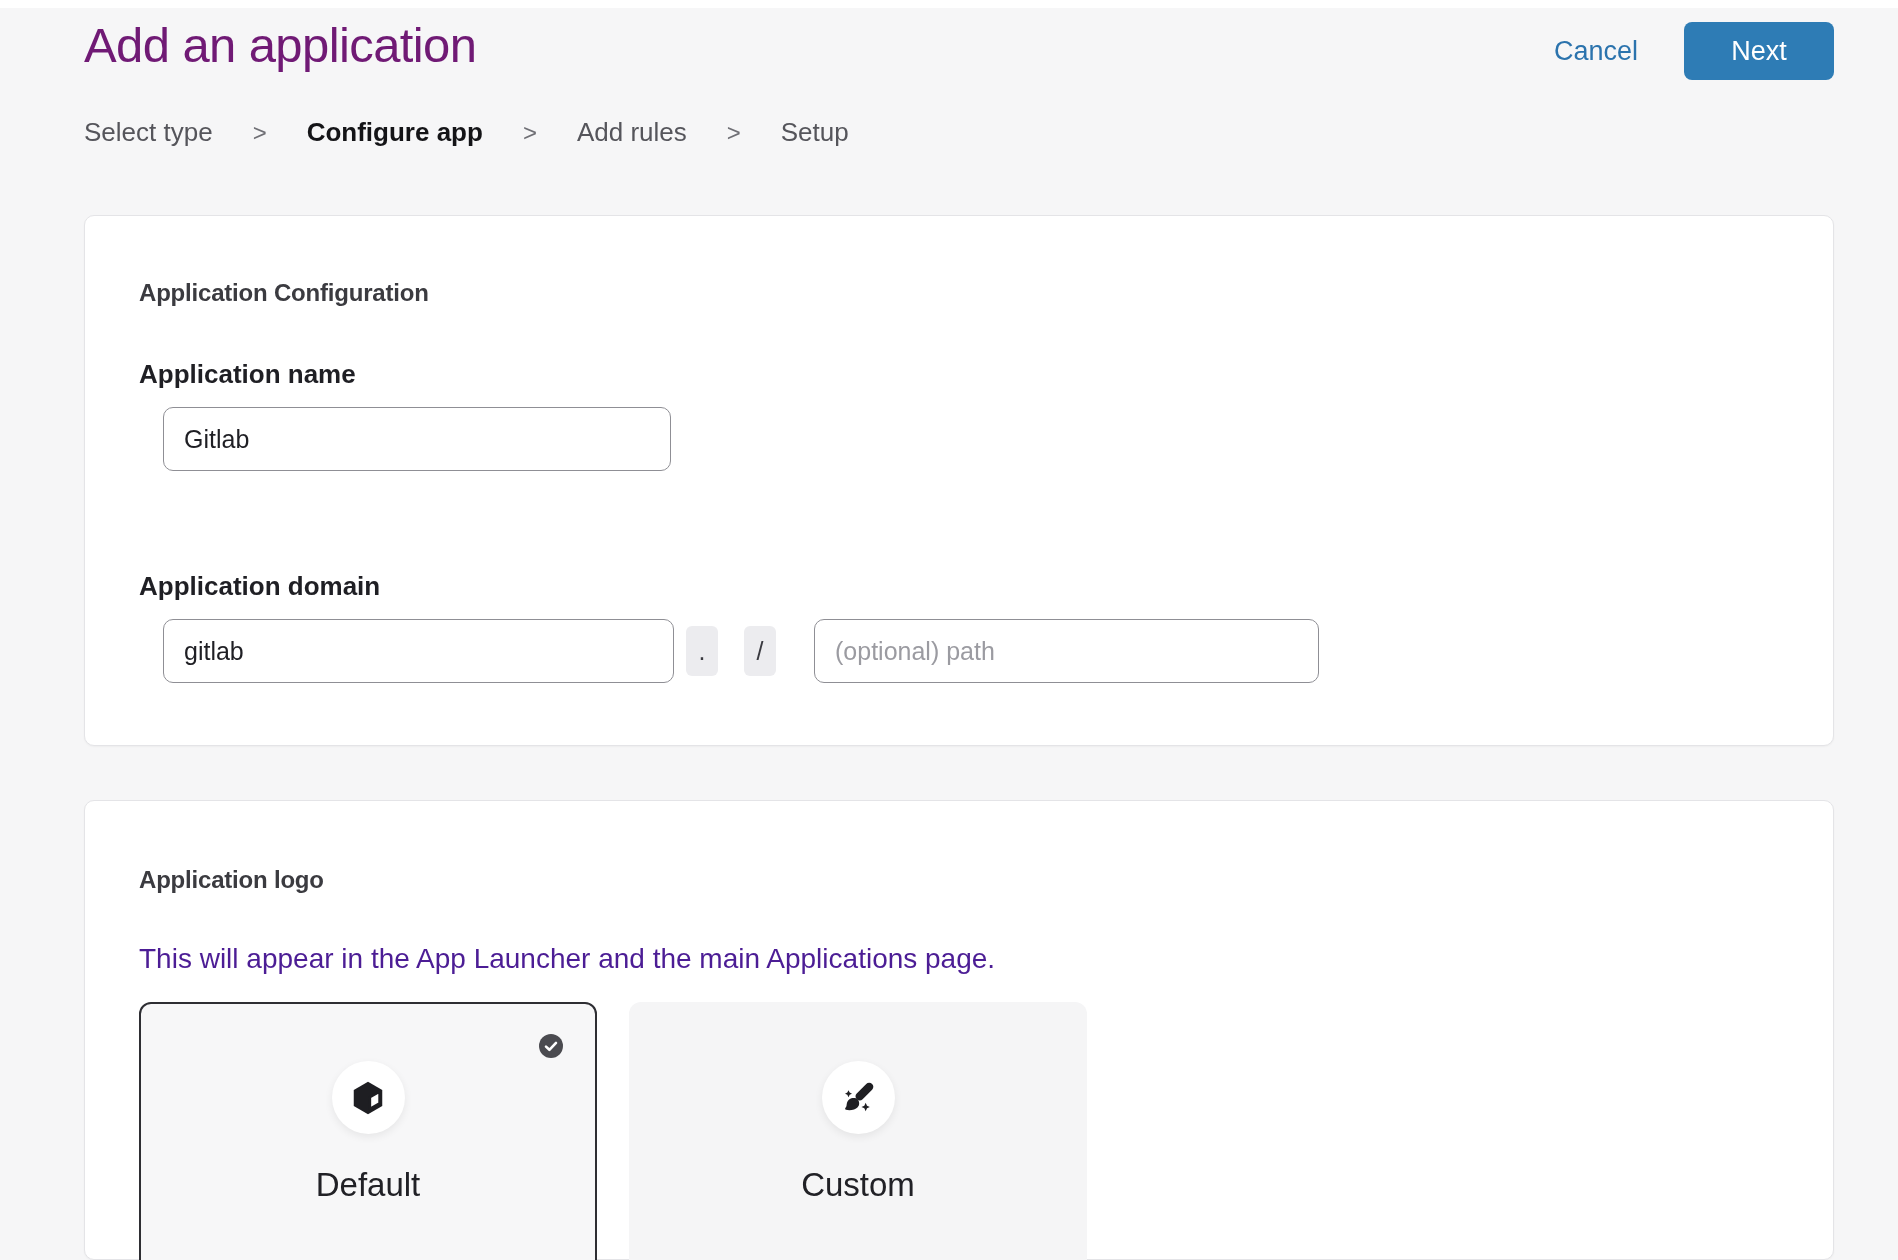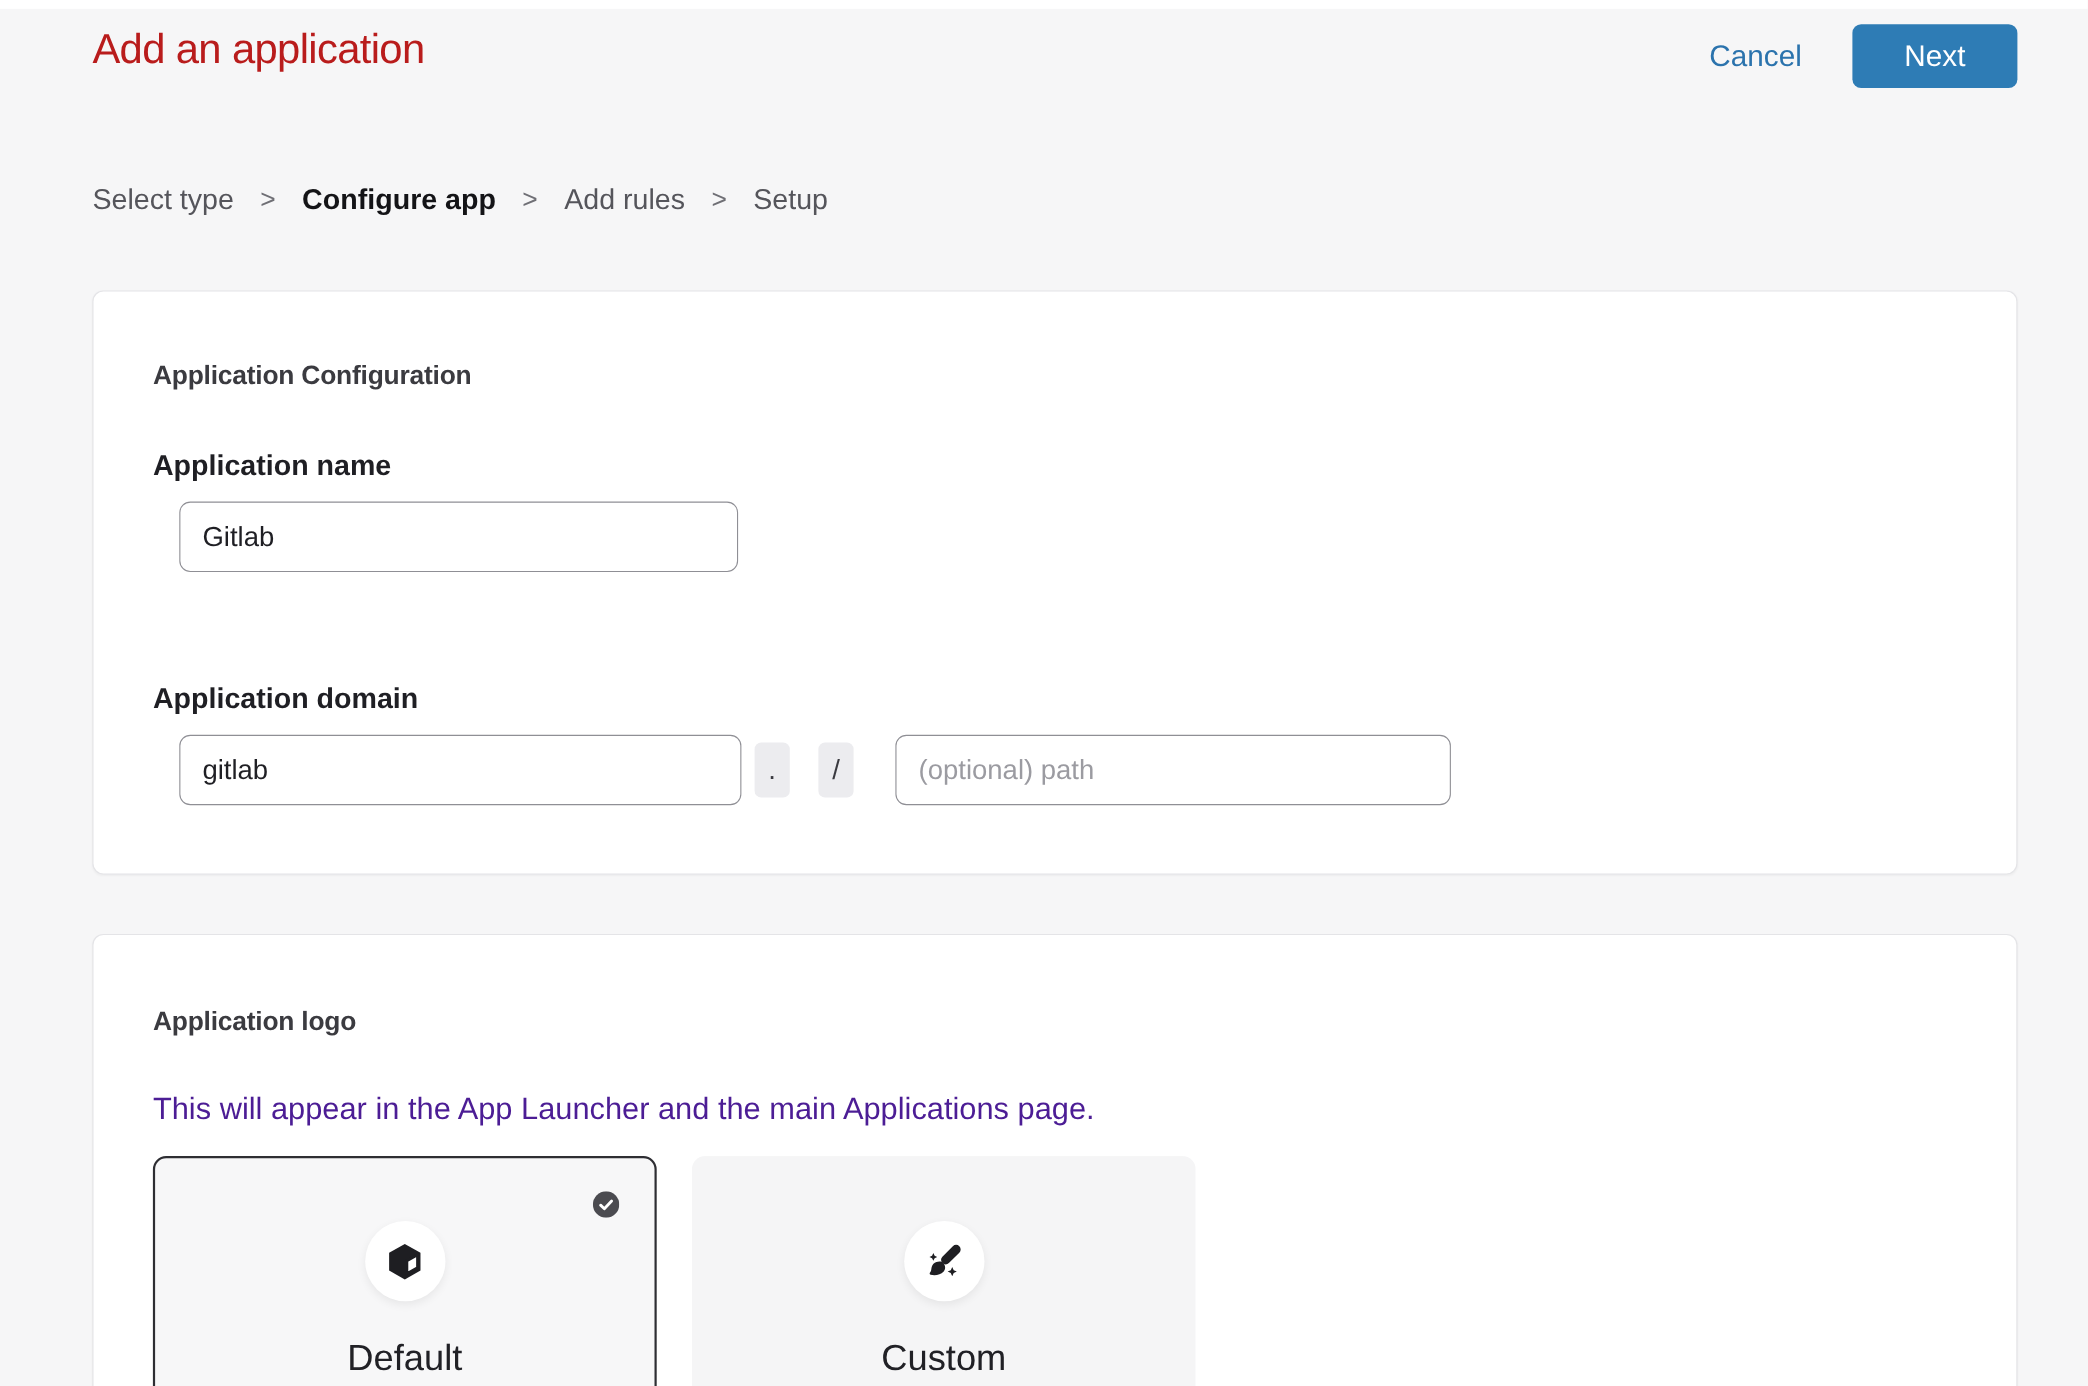--- a/index.html
+++ b/index.html
@@ -8,34 +8,34 @@
     background: #f6f6f7;
     font-family: "Liberation Sans", "DejaVu Sans", sans-serif;
     color: #1f1f24;
   }
   .top-strip { height: 8px; background: #ffffff; }
   .container { padding: 0 64px 0 84px; }
 
   
   .header { display: flex; justify-content: space-between; align-items: flex-start; padding-top: 8px; }
   .page-title {
-    font-size: 38px; font-weight: 400; color: #b91c1c;
+    font-size: 49px; font-weight: 400; color: #701a75;
     letter-spacing: -0.6px; line-height: 58px;
   }
   .header-actions { display: flex; align-items: center; gap: 46px; margin-top: 6px; }
   .cancel-link { font-size: 27px; color: #2b73ad; cursor: pointer; line-height: 58px; }
   .next-button {
     width: 150px; height: 58px; background: #2e7cb5; color: #ffffff;
     border: none; border-radius: 8px; font-size: 27px;
     font-family: inherit; display: flex; align-items: center; justify-content: center;
     cursor: pointer;
   }
 
   
-  .breadcrumb { margin-top: 86px; display: flex; align-items: center; gap: 24px; font-size: 26px; }
+  .breadcrumb { margin-top: 37px; display: flex; align-items: center; gap: 40px; font-size: 26px; }
   .crumb { color: #55555b; }
   .crumb.active { color: #141417; font-weight: 700; }
   .crumb-sep { color: #6f6f75; font-size: 24px; }
 
   
   .card {
     background: #ffffff; border: 1px solid #e4e4e7; border-radius: 10px;
     box-shadow: 0 1px 2px rgba(16,16,20,0.04);
   }
   .card.config { margin-top: 67px; padding: 58px 54px 62px; }

